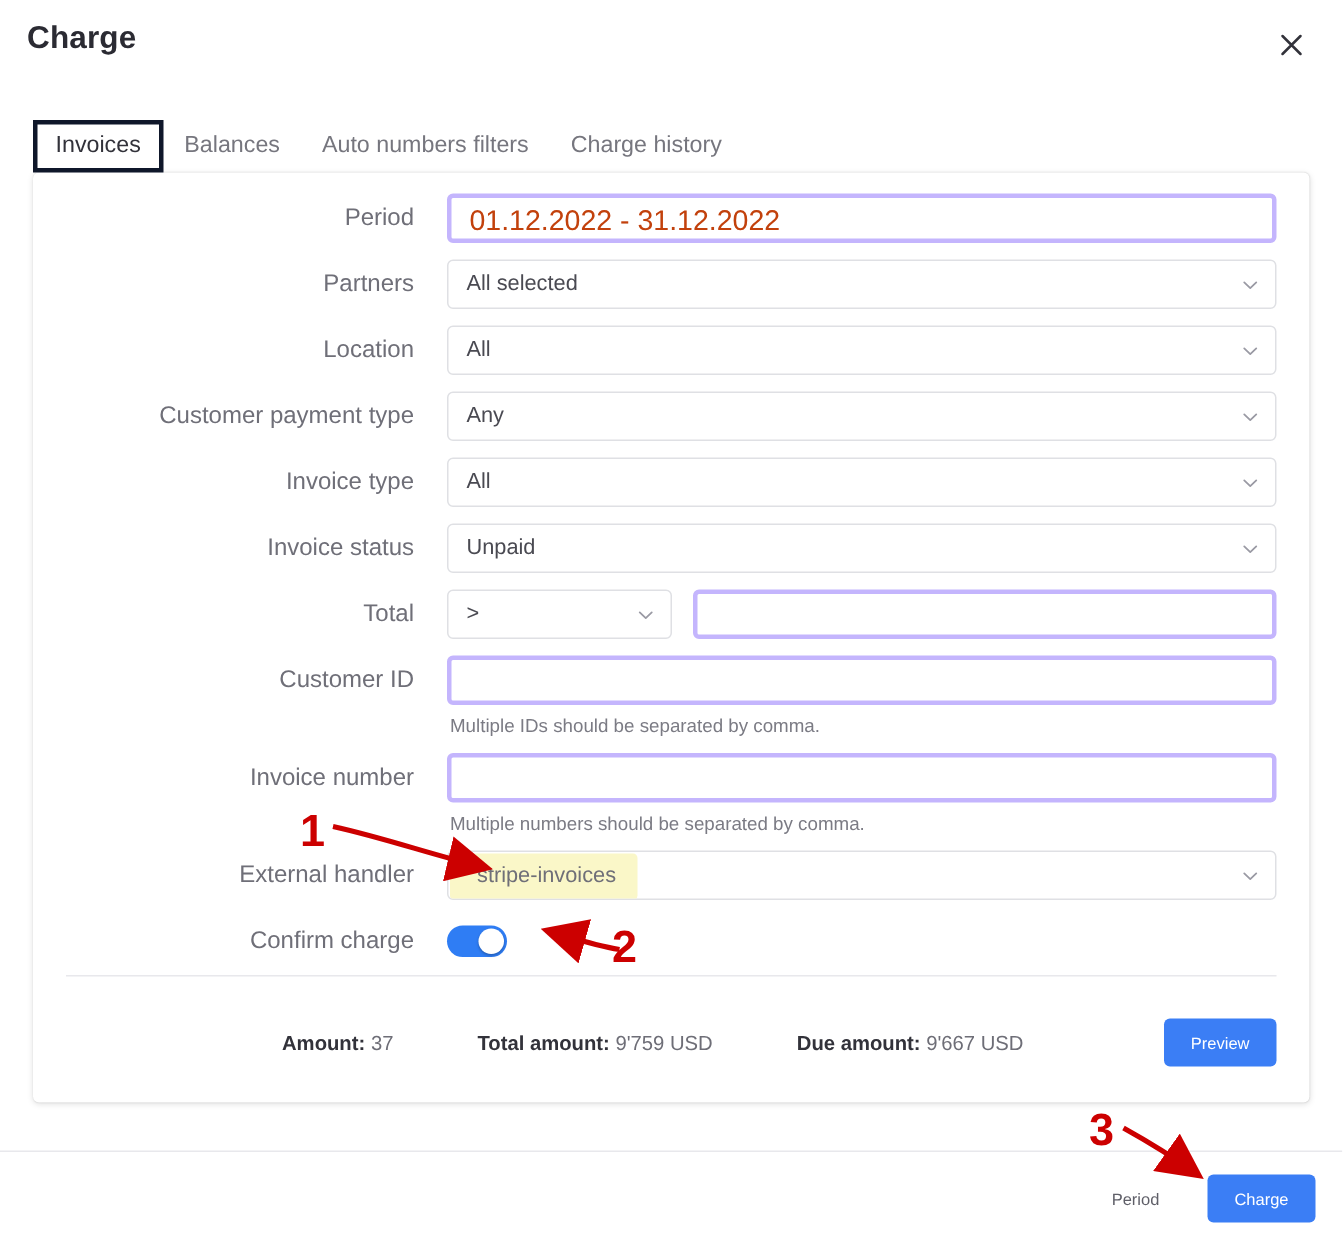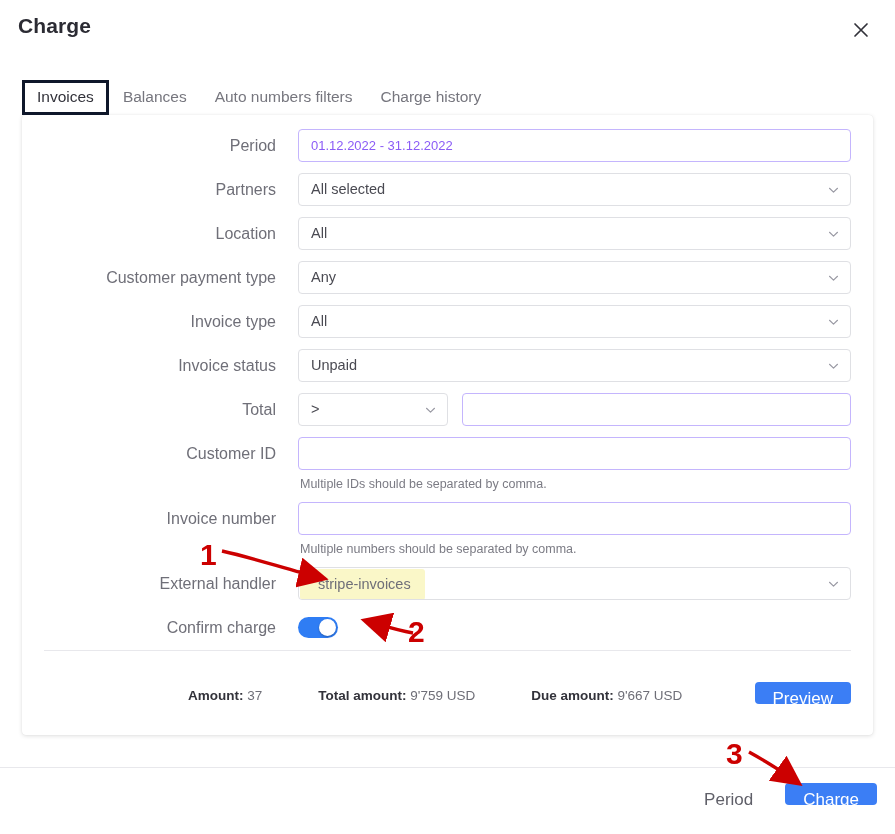--- a/index.html
+++ b/index.html
@@ -90,25 +90,25 @@
     font-size: 16px;
     color: #6f6f78;
     line-height: 34px;
     white-space: nowrap;
   }
   .ctl { flex: 1; padding-right: 22px; }
 
   .inp {
     width: 100%;
     height: 33px;
-    border: 1px solid #c4b5fd;
+    border: 3px solid #c4b5fd;
     border-radius: 4px;
     background: #fff;
-    font-size: 13px;
-    color: #8b5cf6;
+    font-size: 19px;
+    color: #c2410c;
     padding: 0 12px;
     line-height: 31px;
     display: block;
     font-family: "Liberation Sans", sans-serif;
   }
 
   .sel {
     position: relative;
     width: 100%;
     height: 33px;
@@ -197,25 +197,25 @@
     font-size: 13.5px;
     color: #6e6e77;
     margin-right: 56px;
     white-space: nowrap;
   }
   .sum-item b { color: #32323a; font-weight: 700; }
 
   .btn {
     border: none;
     border-radius: 4px;
-    font-size: 17px;
+    font-size: 11px;
     font-family: "Liberation Sans", sans-serif;
     cursor: pointer;
     padding: 0 18px;
-    height: 22px;
+    height: 32px;
     line-height: 34px;
   }
   .btn-primary { background: #3b7ef5; color: #ffffff; }
   .btn-link { background: transparent; color: #5f5f68; }
 
   .preview-wrap { margin-left: auto; }
 
   
   .footer-divider {
     position: absolute;

